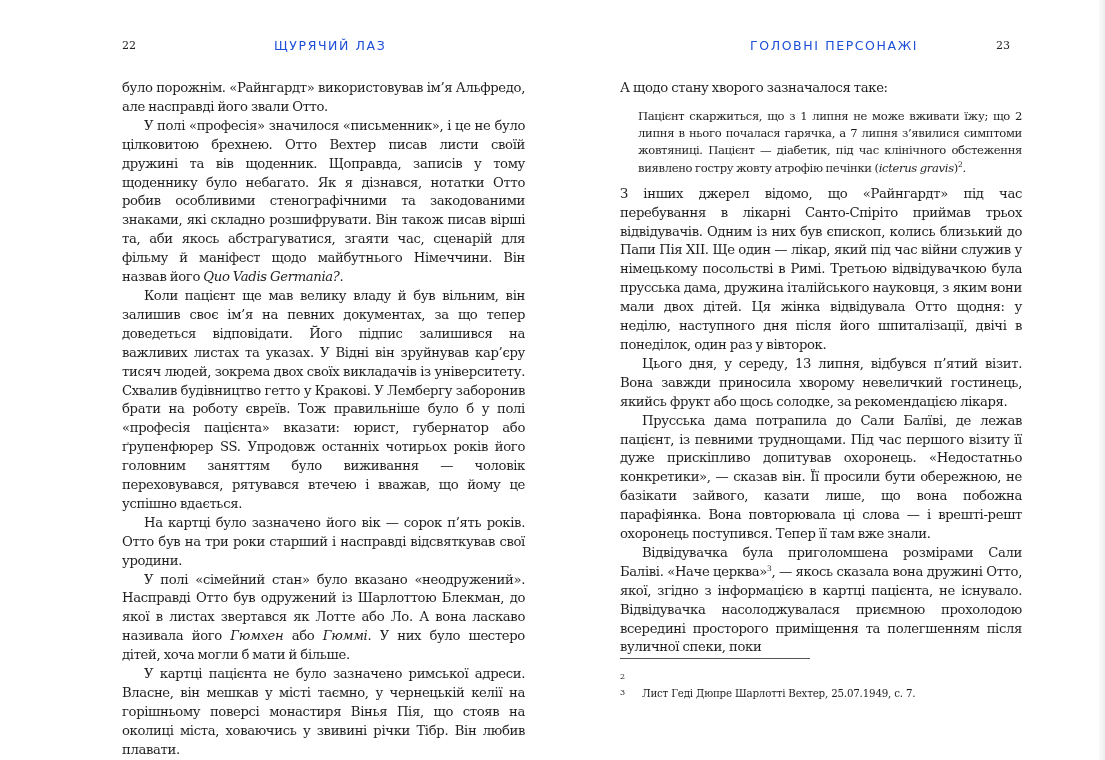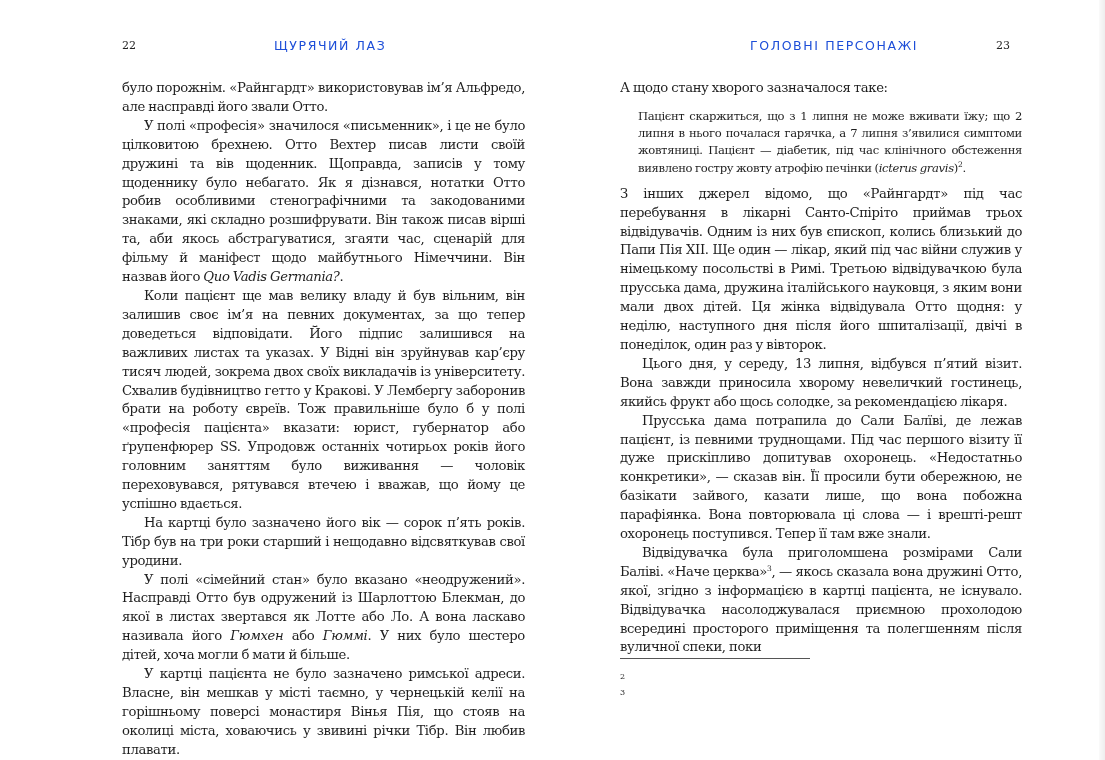--- a/index.html
+++ b/index.html
@@ -33,21 +33,21 @@
 
 <div class="edge"></div>
 
 <div class="page left">
   <div class="folio">22</div>
   <div class="runhead">ЩУРЯЧИЙ ЛАЗ</div>
   <div class="text">
     <p class="noind">було порожнім. «Райнгардт» використовував ім’я Альфредо, але насправді його звали Отто.</p>
     <p><span>У полі «професія» значилося «письменник», і це не було цілковитою брехнею. Отто Вехтер писав листи своїй дружині та вів щоденник. Щоправда, записів у тому щоденнику було небагато. Як я дізнався, нотатки Отто робив особливими стенографічними та закодованими знаками, які складно розшифрувати. Він також писав вірші та, аби якось абстрагуватися, згаяти час, сценарій для фільму й маніфест щодо майбутнього Німеччини. Він назвав його </span><i>Quo Vadis Germania?</i><span>.</span></p>
     <p>Коли пацієнт ще мав велику владу й був вільним, він залишив своє ім’я на певних документах, за що тепер доведеться відповідати. Його підпис залишився на важливих листах та указах. У Відні він зруйнував кар’єру тисяч людей, зокрема двох своїх викладачів із університету. Схвалив будівництво гетто у Кракові. У Лембергу заборонив брати на роботу євреїв. Тож правильніше було б у полі «професія пацієнта» вказати: юрист, губернатор або ґрупенфюрер SS. Упродовж останніх чотирьох років його головним заняттям було виживання — чоловік переховувався, рятувався втечею і вважав, що йому це успішно вдається.</p>
-    <p>На картці було зазначено його вік — сорок п’ять років. Тібр був на три роки старший і нещодавно відсвяткував свої уродини.</p>
+    <p>На картці було зазначено його вік — сорок п’ять років. Отто був на три роки старший і насправді відсвяткував свої уродини.</p>
     <p><span>У полі «сімейний стан» було вказано «неодружений». Насправді Отто був одружений із Шарлоттою Блекман, до якої в листах звертався як Лотте або Ло. А вона ласкаво називала його </span><i>Гюмхен</i><span> або </span><i>Гюммі</i><span>. У них було шестеро дітей, хоча могли б мати й більше.</span></p>
     <p>У картці пацієнта не було зазначено римської адреси. Власне, він мешкав у місті таємно, у чернецькій келії на горішньому поверсі монастиря Вінья Пія, що стояв на околиці міста, ховаючись у звивині річки Тібр. Він любив плавати.</p>
     <p>Також у картці пацієнта не згадувалося, що до лікарні його доставили двоє ченців із Вінья Пія.</p>
   </div>
 </div>
 
 <div class="page right">
   <div class="runhead">ГОЛОВНІ ПЕРСОНАЖІ</div>
   <div class="folio">23</div>
   <div class="text">
@@ -58,15 +58,16 @@
     <p>Прусська дама потрапила до Сали Балїві, де лежав пацієнт, із певними труднощами. Під час першого візиту її дуже прискіпливо допитував охоронець. «Недостатньо конкретики», — сказав він. Її просили бути обережною, не базікати зайвого, казати лише, що вона побожна парафіянка. Вона повторювала ці слова — і врешті-решт охоронець поступився. Тепер її там вже знали.</p>
     <p><span>Відвідувачка була приголомшена розмірами Сали Баліві. «Наче церква»</span><sup>3</sup><span>, — якось сказала вона дружині Отто, якої, згідно з інформацією в картці пацієнта, не існувало. Відвідувачка насолоджувалася приємною прохолодою всередині просторого приміщення та полегшенням після вуличної спеки, поки</span></p>
   </div>
   <div class="fn-rule"></div>
   <div class="footnotes">
     <div class="fn">
       <span class="fn-num">2</span>
     </div>
     <div class="fn">
       <span class="fn-num">3</span>
+      <span>Лист Геді Дюпре Шарлотті Вехтер, 25.07.1949, с. 7.</span>
     </div>
   </div>
 </div>
 
 </body></html>

